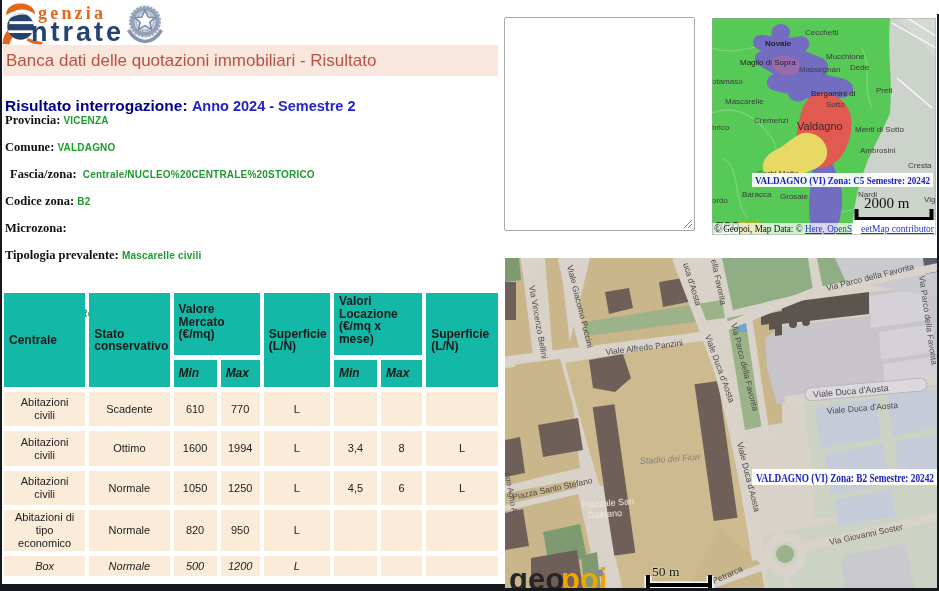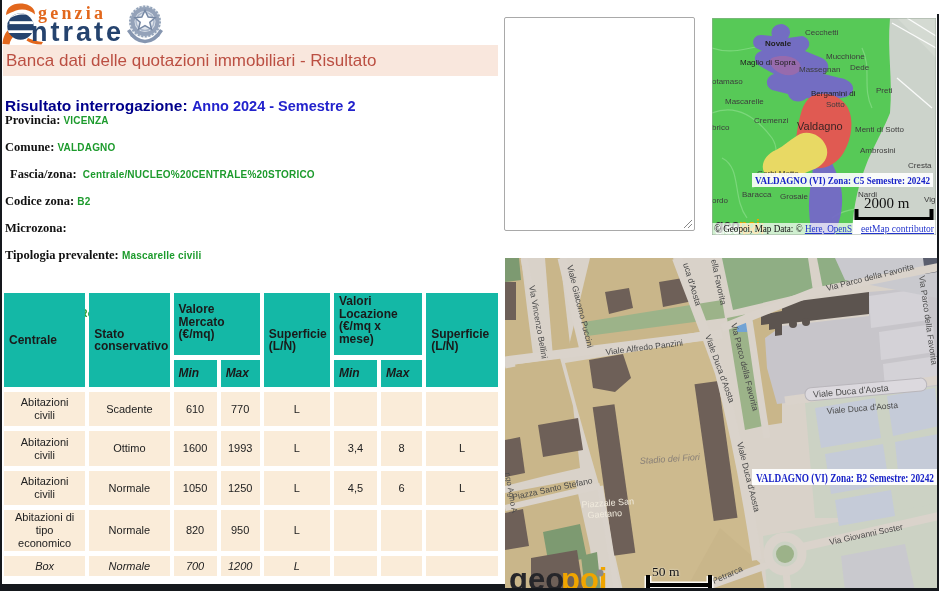--- a/index.html
+++ b/index.html
@@ -96,21 +96,21 @@
         <td>770</td>
         <td>L</td>
         <td></td>
         <td></td>
         <td></td>
   </tr>
   <tr class="dr" style="height:35px;">
     <td>Abitazioni<br>civili</td>
         <td>Ottimo</td>
         <td>1600</td>
-        <td>1993</td>
+        <td>1994</td>
         <td>L</td>
         <td>3,4</td>
         <td>8</td>
         <td>L</td>
   </tr>
   <tr class="dr" style="height:34px;">
     <td>Abitazioni<br>civili</td>
         <td>Normale</td>
         <td>1050</td>
         <td>1250</td>
@@ -125,21 +125,21 @@
         <td>820</td>
         <td>950</td>
         <td>L</td>
         <td></td>
         <td></td>
         <td></td>
   </tr>
   <tr class="dr" style="height:20px;font-style:italic;">
     <td>Box</td>
         <td>Normale</td>
-        <td>700</td>
+        <td>500</td>
         <td>1200</td>
         <td>L</td>
         <td></td>
         <td></td>
         <td></td>
   </tr>
   </tbody>
 </table>
 <style>
   .hc{background:#14b8a6;padding:2px 5px;vertical-align:middle;font-size:12px;line-height:12.5px;}

